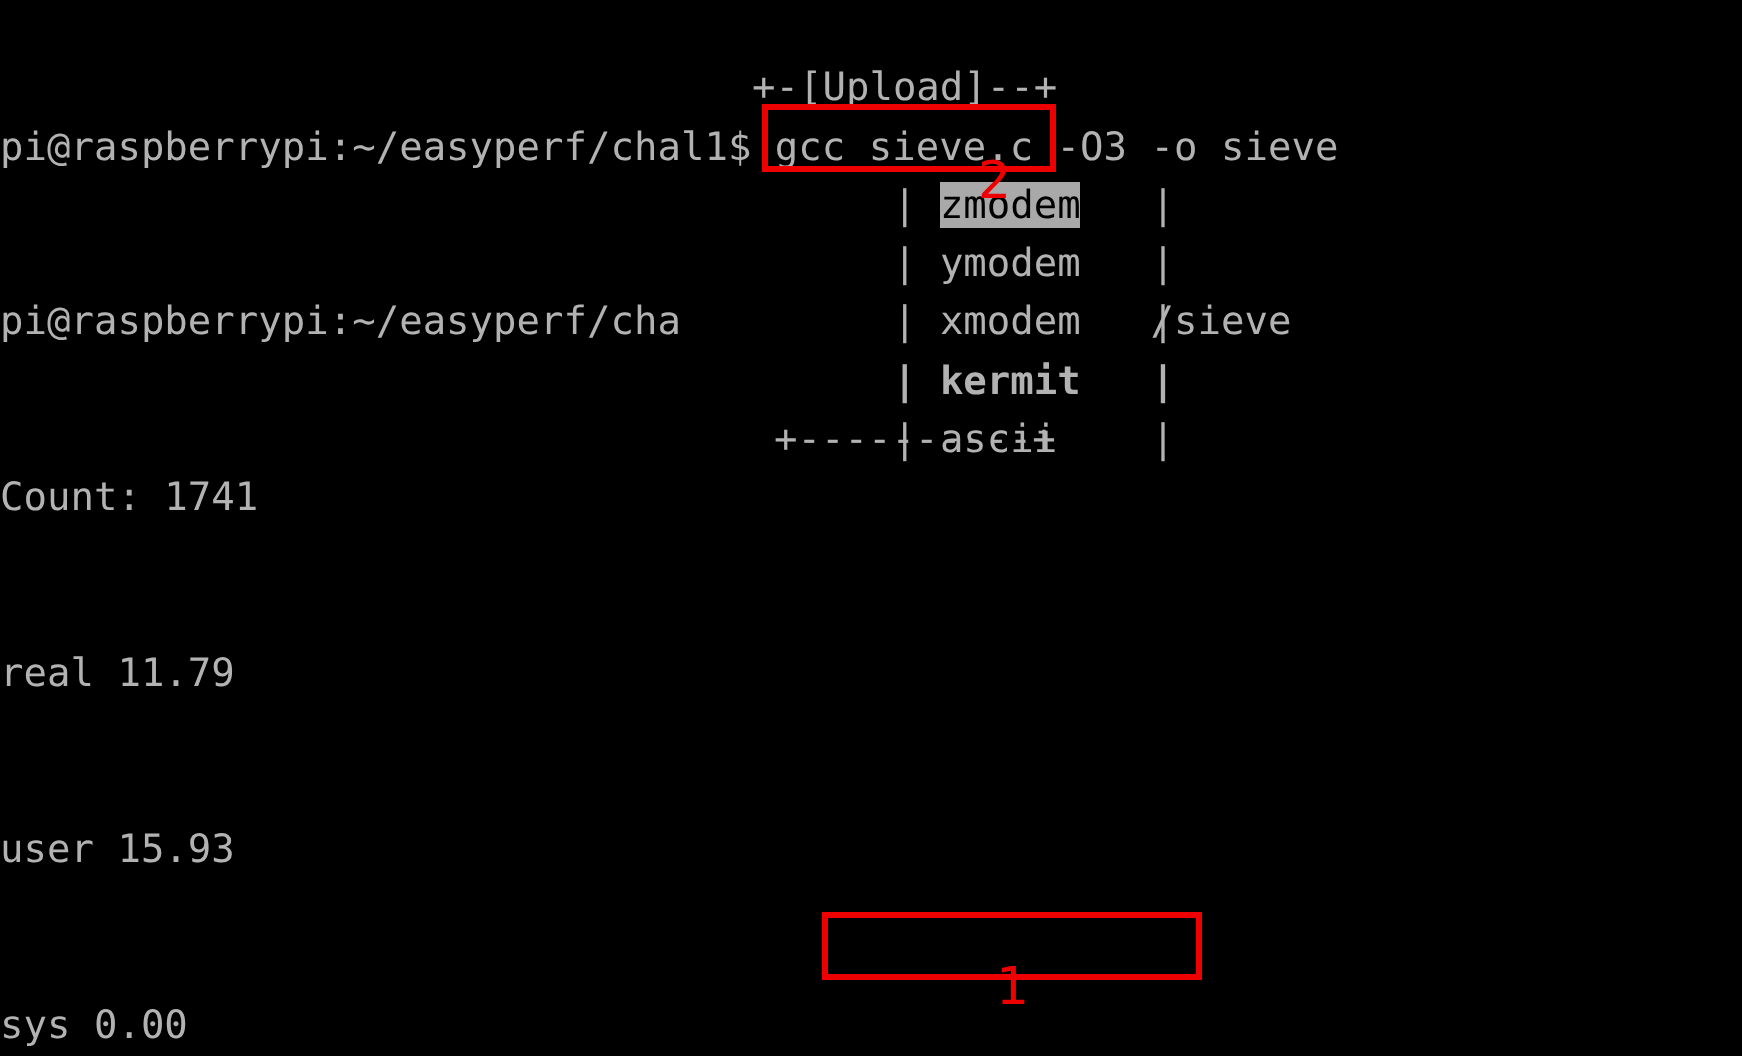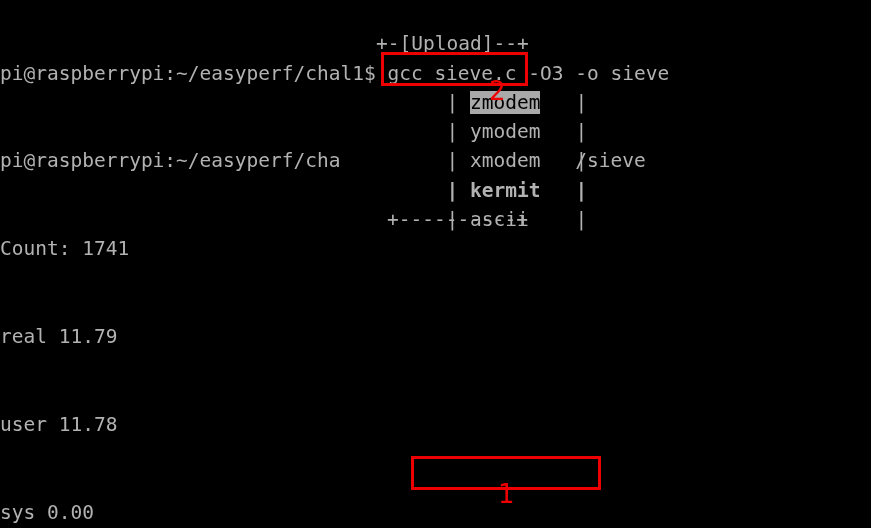--- a/index.html
+++ b/index.html
@@ -73,21 +73,21 @@
 </head>
 <body>
 
 <div id="screen">
 
   <div id="terminal">
     <div class="line">pi@raspberrypi:~/easyperf/chal1$ gcc sieve.c -O3 -o sieve</div>
     <div class="line">pi@raspberrypi:~/easyperf/cha                    /sieve</div>
     <div class="line">Count: 1741</div>
     <div class="line">real 11.79</div>
-    <div class="line">user 11.78</div>
+    <div class="line">user 15.93</div>
     <div class="line">sys 0.00</div>
     
     
     
     
     
     
     
     
     

